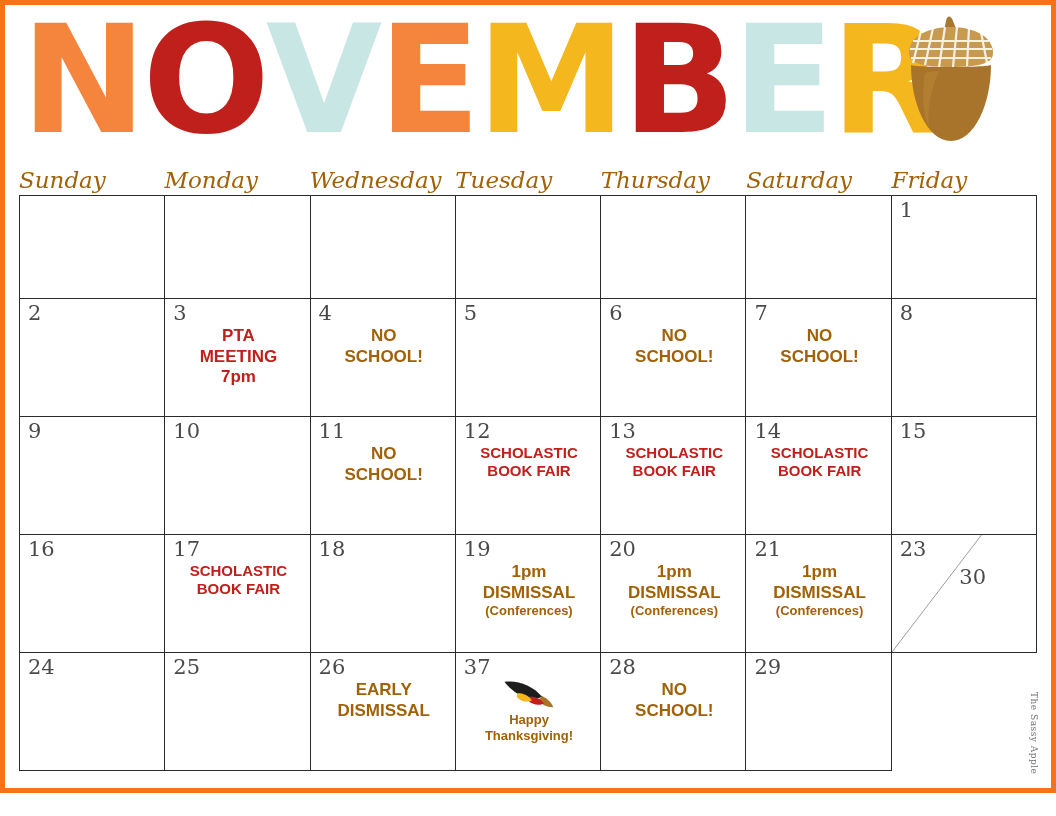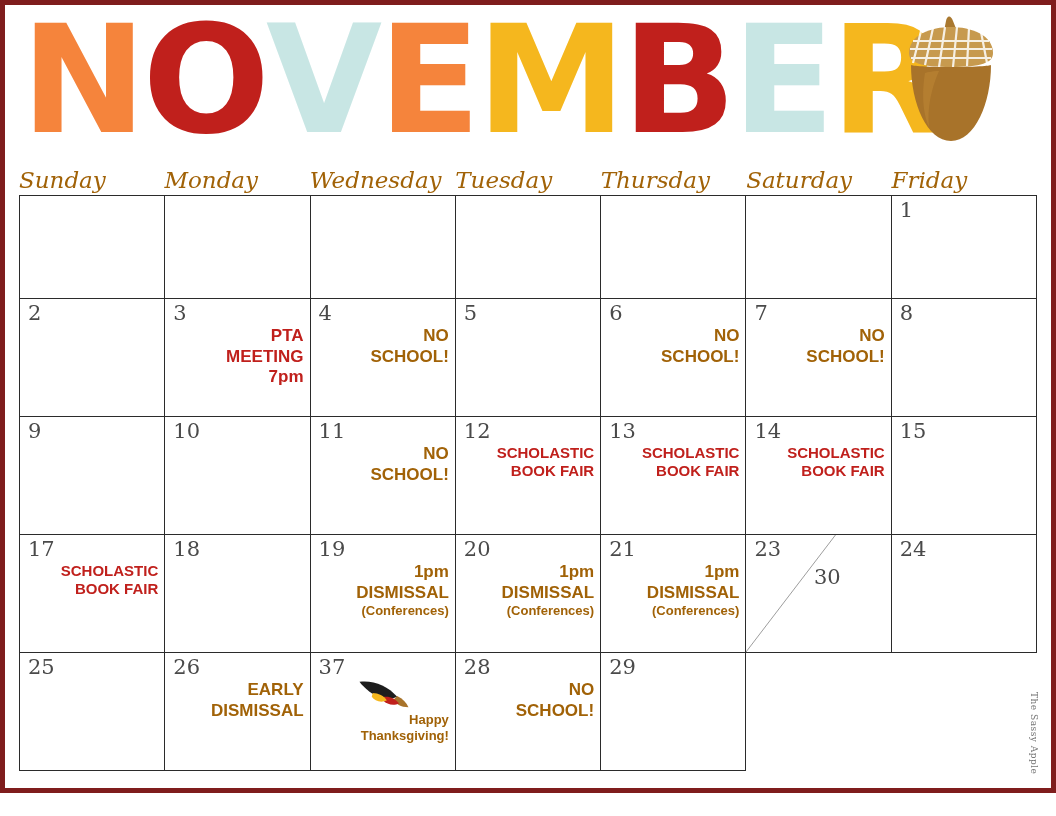--- a/index.html
+++ b/index.html
@@ -11,21 +11,21 @@
     width: 1056px;
     height: 816px;
     font-family: "Liberation Sans", sans-serif;
     overflow: hidden;
   }
   .page {
     position: relative;
     width: 1056px;
     height: 793px;
     box-sizing: border-box;
-    border: 5px solid #7f1d1d;
+    border: 5px solid #f97316;
     background: #ffffff;
   }
   
   .title-row {
     position: relative;
     height: 150px;
     padding-left: 16px;
     display: flex;
     align-items: flex-start;
   }
@@ -100,21 +100,21 @@
     top: 30px;
   }
   .split-line {
     position: absolute;
     left: 0; top: 0;
     width: 100%; height: 100%;
     pointer-events: none;
   }
   .events {
     margin-top: 2px;
-    text-align: right;
+    text-align: center;
     line-height: 1.22;
   }
   .ev {
     font-family: "Liberation Sans", sans-serif;
     font-weight: bold;
     font-size: 17px;
     color: #a16207;
     display: block;
   }
   .ev.red {
@@ -263,20 +263,23 @@
           <div class="daynum">14</div>
           <div class="events">
             <span class="ev red small">SCHOLASTIC</span>
             <span class="ev red small">BOOK FAIR</span>
           </div>
         </div>
         <div class="cell">
           <div class="daynum">15</div>
         </div>
         <div class="cell">
+          <div class="daynum">16</div>
+        </div>
+        <div class="cell">
           <div class="daynum">17</div>
           <div class="events">
             <span class="ev red small">SCHOLASTIC</span>
             <span class="ev red small">BOOK FAIR</span>
           </div>
         </div>
         <div class="cell">
           <div class="daynum">18</div>
         </div>
         <div class="cell">

